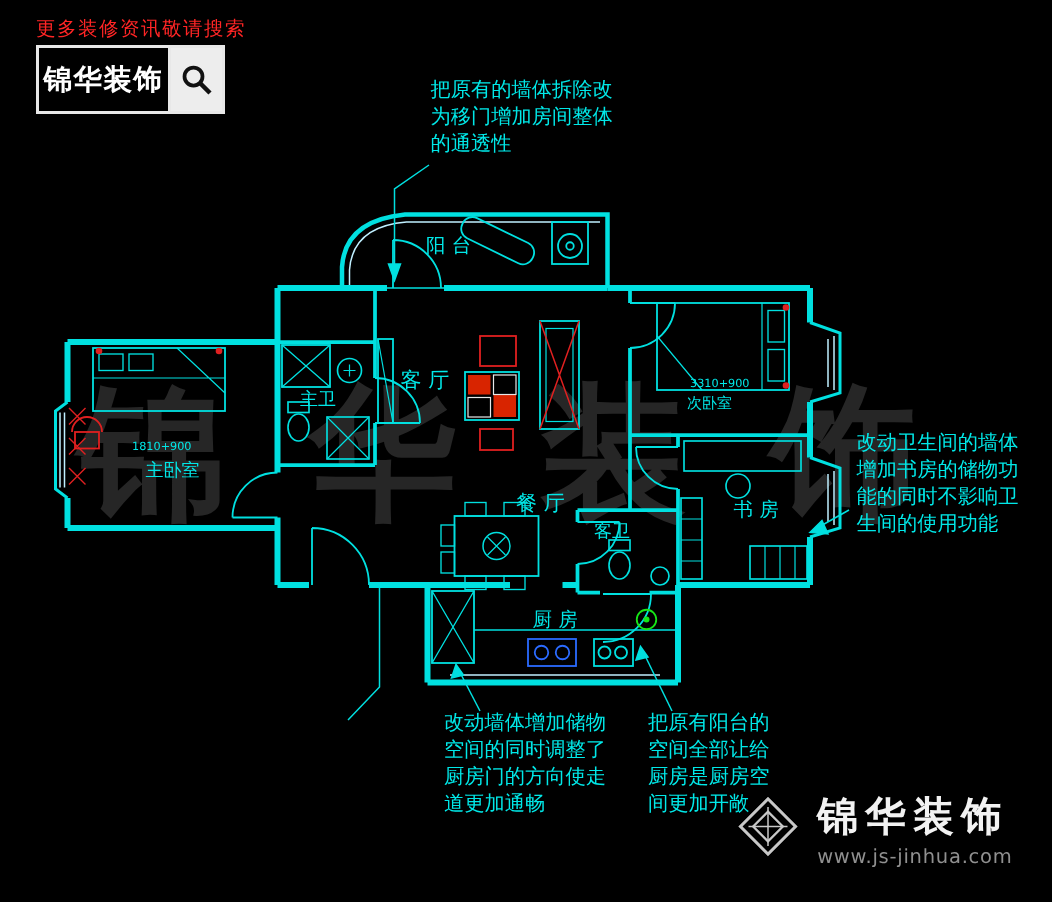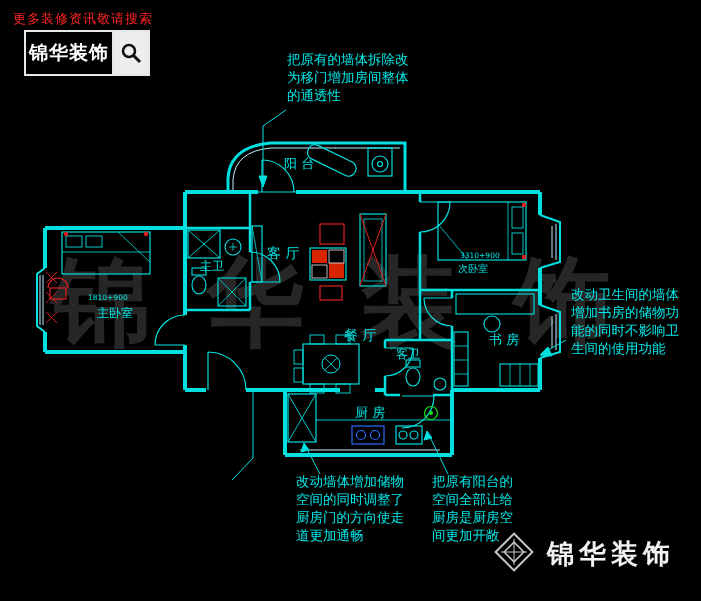--- a/index.html
+++ b/index.html
@@ -2,21 +2,21 @@
 <html><head>
 <meta charset="utf-8">
 <style>
   html,body{margin:0;padding:0;background:#000;}
   .stage{position:relative;width:701px;height:601px;background:#000;overflow:hidden;
          font-family:"DejaVu Sans",sans-serif;}
   .watermark{position:absolute;left:52px;top:238px;font-size:98px;font-weight:bold;
          color:#262626;letter-spacing:56px;white-space:nowrap;z-index:0;
          font-family:"DejaVu Serif",serif;}
   svg.plan{position:absolute;left:0;top:0;z-index:1;}
-  .tagline{position:absolute;left:13px;top:10px;color:#ff2525;font-size:13px;
+  .tagline{position:absolute;left:24px;top:10px;color:#ff2525;font-size:13px;
          letter-spacing:1px;z-index:2;}
   .logo-box{position:absolute;left:24px;top:30px;width:122px;height:42px;
          border:2px solid #e8e8e8;display:flex;align-items:stretch;z-index:2;background:#000;}
   .logo-text{flex:1;display:flex;align-items:center;justify-content:center;color:#fff;
          font-weight:bold;font-size:19px;letter-spacing:1px;font-family:"DejaVu Serif",serif;}
   .search-cell{width:34px;border-left:2px solid #e8e8e8;display:flex;align-items:center;
          justify-content:center;background:#ededed;}
   .footer{position:absolute;right:26px;bottom:22px;display:flex;align-items:center;gap:10px;z-index:2;}
   .footer-brand{color:#f2f2f2;font-size:27px;font-weight:bold;letter-spacing:5px;
          font-family:"DejaVu Serif",serif;}
@@ -236,16 +236,17 @@
   <div class="footer">
     <div class="footer-logo">
       <svg width="46" height="46" viewBox="0 0 46 46" fill="none">
         <rect x="10" y="10" width="26" height="26" transform="rotate(45 23 23)" stroke="#c8c8c8" stroke-width="2"></rect>
         <rect x="16" y="16" width="14" height="14" transform="rotate(45 23 23)" stroke="#c8c8c8" stroke-width="1.5"></rect>
         <path d="M 23 10 L 23 36 M 10 23 L 36 23" stroke="#c8c8c8" stroke-width="1"></path>
       </svg>
     </div>
     <div class="footer-text">
       <div class="footer-brand">锦华装饰</div>
+      <div class="footer-url">www.js-jinhua.com</div>
     </div>
   </div>
 
 </div>
 
 </body></html>

